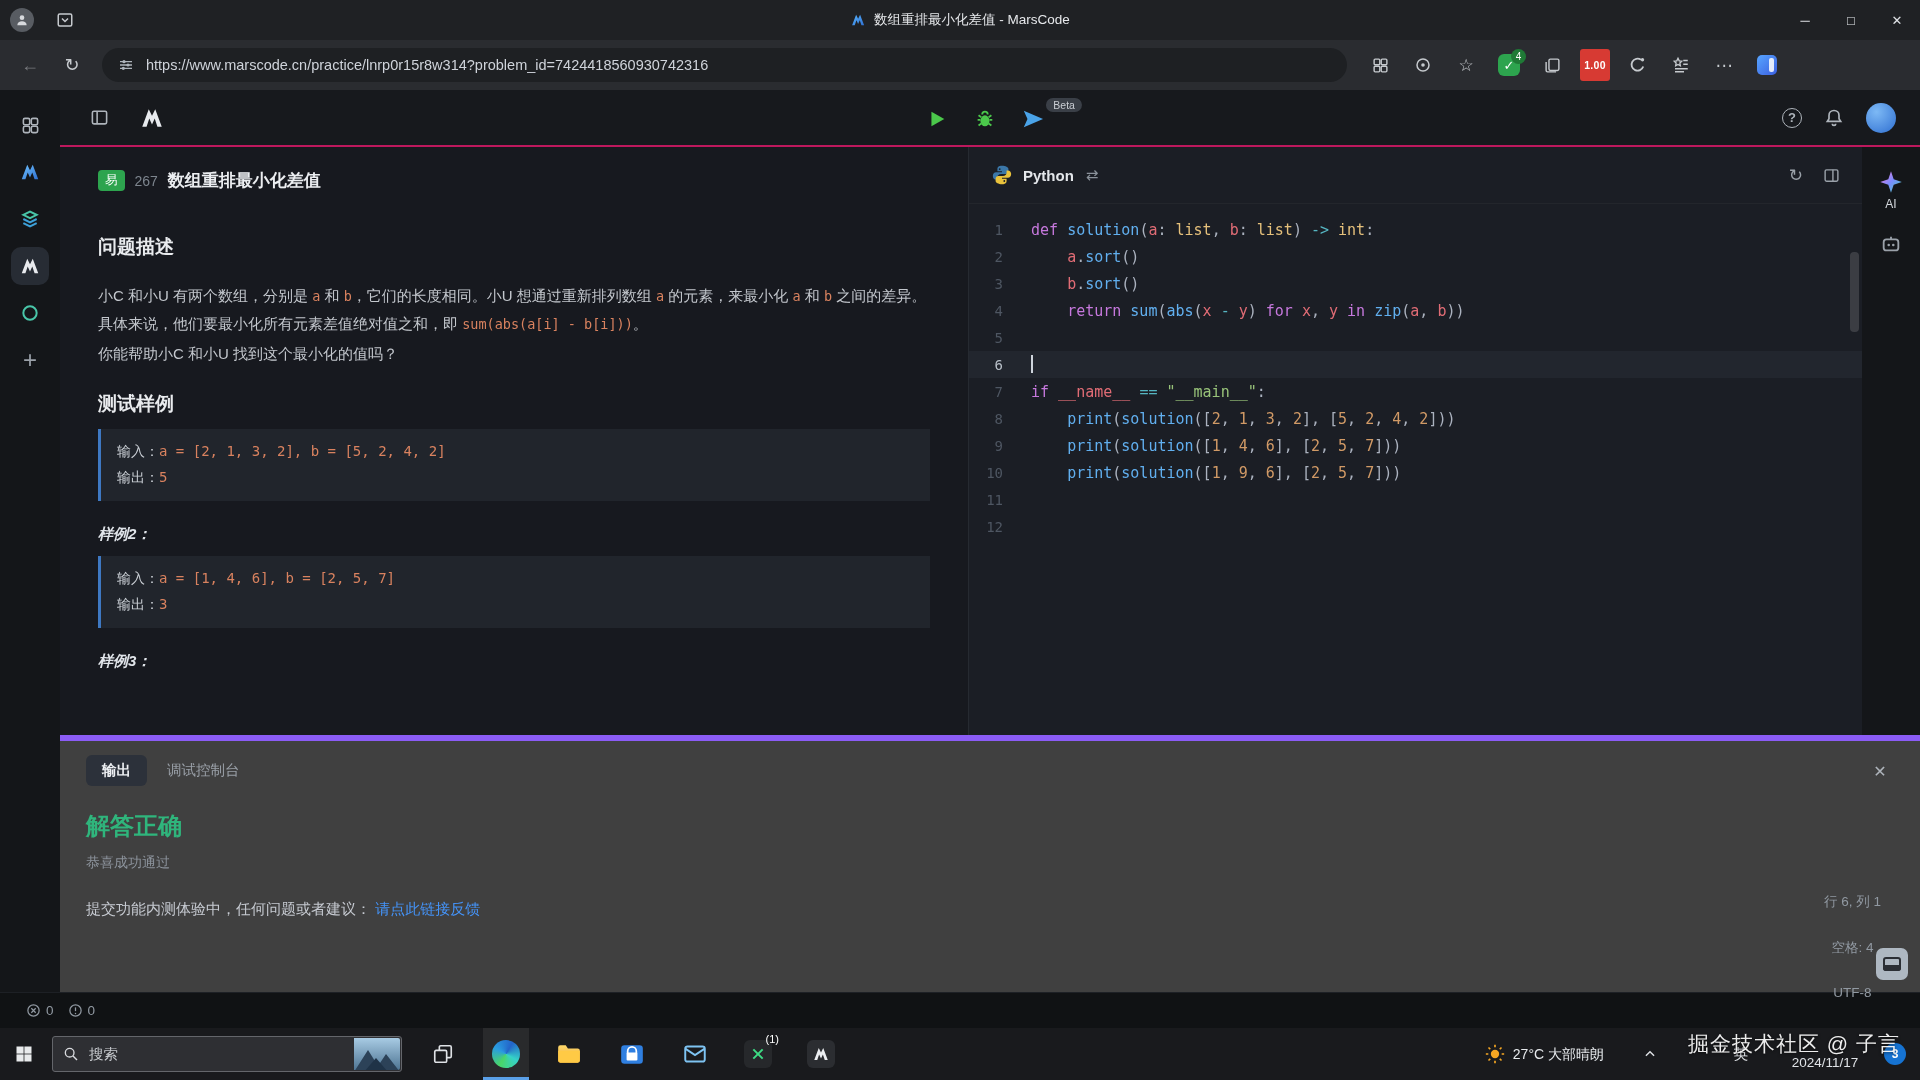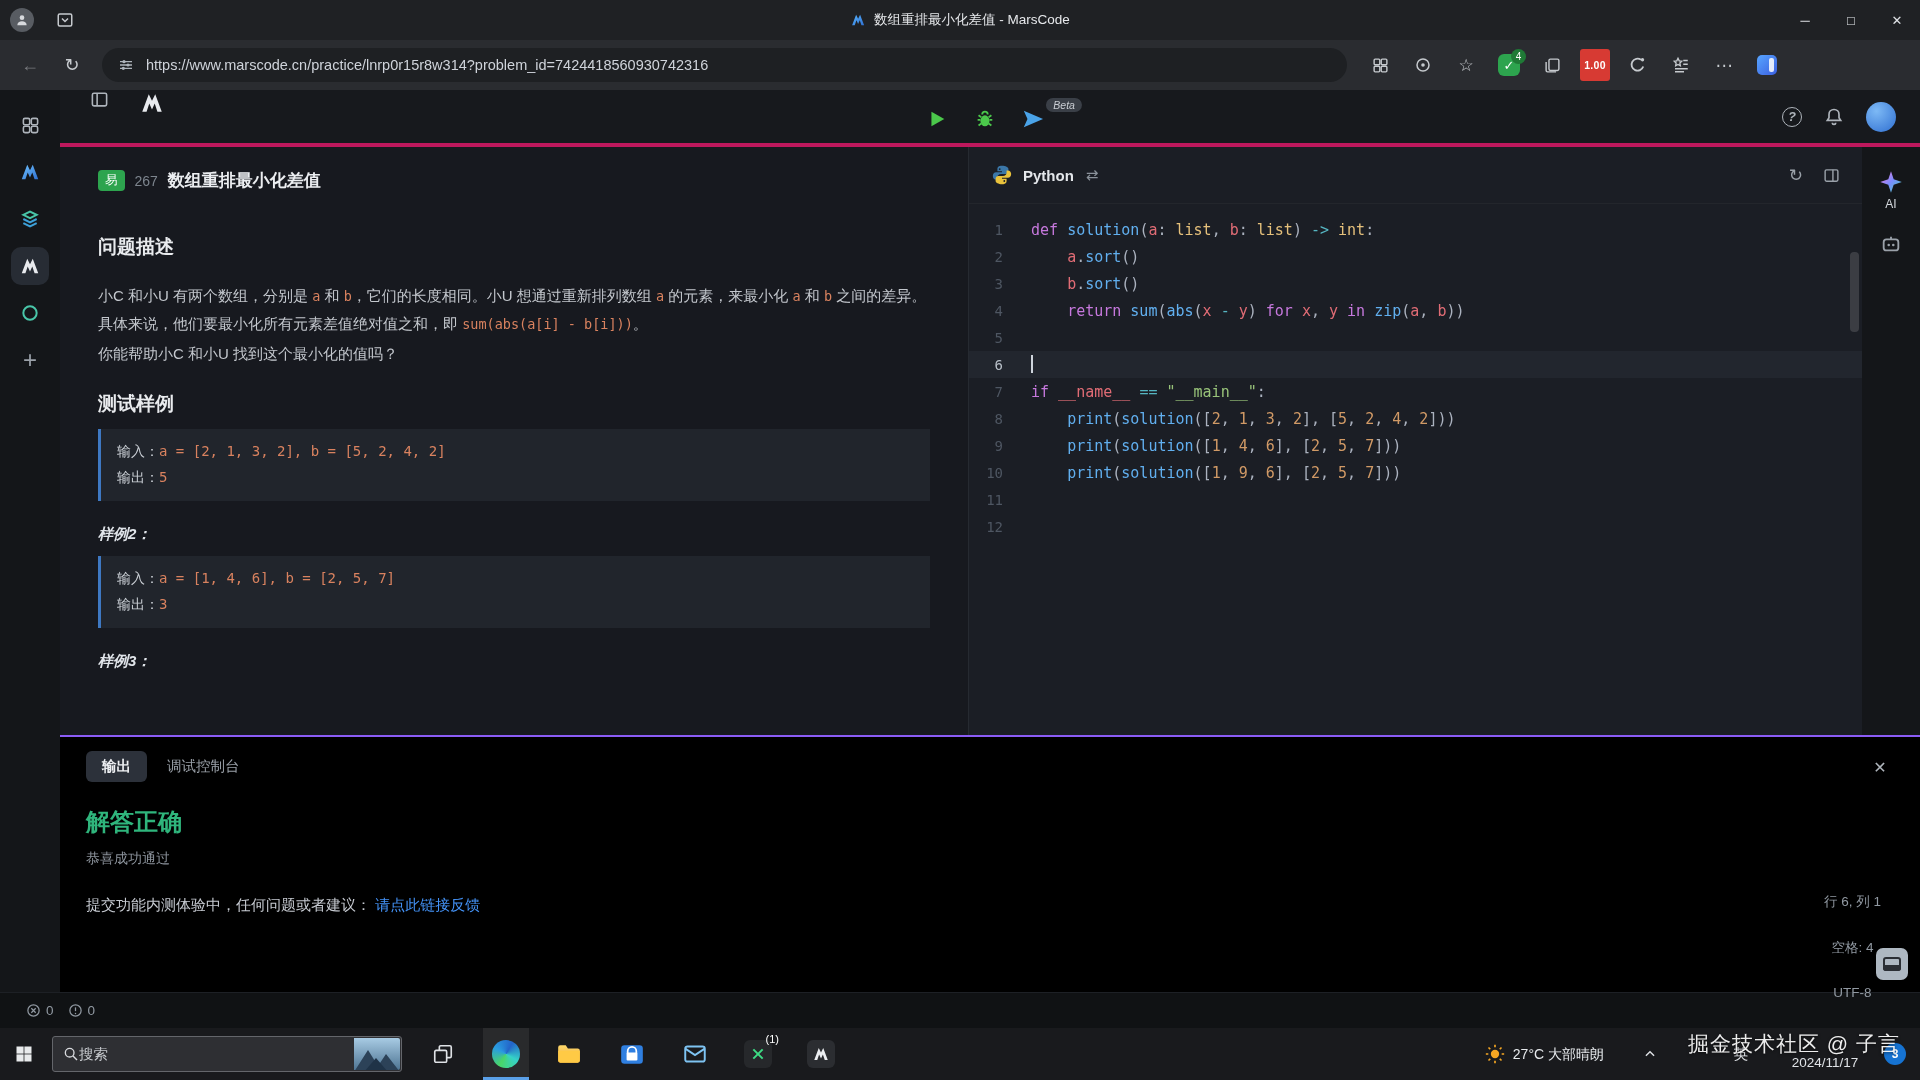--- a/index.html
+++ b/index.html
@@ -39,21 +39,21 @@
   .chk-badge { position:absolute; top:1px; right:0; min-width:15px; height:15px; border-radius:8px;
     background:#1f7a36; color:#fff; font-size:10px; display:flex; align-items:center; justify-content:center; padding:0 3px; }
   .price-tag { background:#d73a33; color:#fff; font-size:10.5px; font-weight:bold; border-radius:3px;
     padding:10px 4px; letter-spacing:.3px; }
   .sidebar-ic { width:20px; height:20px; border-radius:5px; background:linear-gradient(135deg,#58a6ff,#3b5fe0); position:relative; }
   .sidebar-ic::after { content:""; position:absolute; right:3px; top:3px; bottom:3px; width:5px; background:rgba(255,255,255,.85); border-radius:2px; }
 
   
   .app { position:absolute; top:90px; left:0; right:0; bottom:52px; background:#141619; }
   .apptop { position:absolute; top:0; left:60px; right:0; height:57px; background:#17191d;
-    display:flex; border-bottom:4px solid #be185d;font-style:italic; }
+    display:flex; align-items:center; border-bottom:2px solid #be185d; }
   .run-group { position:absolute; left:50%; top:0; height:57px; transform:translateX(-54%);
     display:flex; align-items:center; gap:18px; }
   .run-btn { width:30px; height:30px; display:flex; align-items:center; justify-content:center; border-radius:6px; position:relative; }
   .beta-pill { position:absolute; top:-6px; right:-34px; background:#3a3f47; color:#c9cdd3; font-size:10.5px;
     border-radius:8px; padding:1px 7px; }
   .apptop-right { margin-left:auto; display:flex; align-items:center; gap:22px; padding-right:24px; }
   .help-ring { width:20px; height:20px; border:1.6px solid #aeb4bb; border-radius:50%; color:#aeb4bb;
     font-size:13px; display:flex; align-items:center; justify-content:center; font-weight:bold; }
   .avatar-blue { width:30px; height:30px; border-radius:50%; background:radial-gradient(circle at 35% 30%,#7db9f5,#2f6fd1); }
 
@@ -97,21 +97,21 @@
   .code-line .ln { width:62px; text-align:right; padding-right:28px; color:#4e5662; font-size:14px; flex:none; }
   .code-line .lc { white-space:pre; color:#abb2bf; }
   .code-line.active { background:#22262e; }
   .code-line.active .ln { color:#b9c0c9; }
   .code-line.active .lc::before { content:""; display:inline-block; width:2px; height:18px; background:#ced4dc; vertical-align:-3px; margin-right:-2px; }
   .tk-kw{color:#c678dd} .tk-fn{color:#61afef} .tk-var{color:#e06c75} .tk-typ{color:#e5c07b}
   .tk-num{color:#d19a66} .tk-str{color:#98c379} .tk-op{color:#56b6c2} .tk-pln{color:#abb2bf}
   .vscroll { position:absolute; right:3px; top:48px; width:9px; height:80px; border-radius:4px; background:rgba(255,255,255,.14); }
 
   
-  .outpanel { position:absolute; left:60px; right:0; bottom:36px; height:257px; background:#000000; border-top:2px solid #8b5cf6; padding:14px 26px 0 26px; }
+  .outpanel { position:absolute; left:60px; right:0; bottom:36px; height:257px; background:#404040; border-top:6px solid #8b5cf6; padding:14px 26px 0 26px; }
   .out-tabs { display:flex; align-items:center; gap:16px; }
   .tab-pill { background:#2c313a; color:#eef0f3; font-size:14.5px; border-radius:6px; padding:6px 16px; font-weight:bold; }
   .tab-plain { color:#9aa0a8; font-size:14.5px; padding:6px 4px; }
   .out-close { position:absolute; right:26px; top:16px; color:#aeb4bb; font-size:16px; width:28px; height:28px;
     display:flex; align-items:center; justify-content:center; }
   .verdict { margin-top:24px; font-size:24px; font-weight:bold; color:#2fb57c; }
   .congrats { margin-top:12px; font-size:14px; color:#8b929b; }
   .feedback { margin-top:28px; font-size:15px; color:#c6cad1; }
   .feedback a { color:#4493f8; text-decoration:none; }
   .panel-toggle { position:absolute; right:12px; bottom:48px; width:32px; height:32px; border-radius:7px;
@@ -123,21 +123,21 @@
   .statusbar { position:absolute; left:0; right:0; bottom:0; height:36px; background:#101214; border-top:1px solid #1d2025;
     display:flex; align-items:center; padding:0 30px 0 26px; font-size:13.5px; color:#9199a2; }
   .sb-left { display:flex; align-items:center; gap:14px; }
   .sb-item { display:flex; align-items:center; gap:5px; }
   .sb-right { margin-left:auto; display:flex; align-items:center; gap:28px;flex-direction:column; }
 
   
   .taskbar { position:absolute; left:0; right:0; bottom:0; height:52px; background:#191a1d; display:flex; align-items:center; z-index:5; }
   .start-btn { width:48px; height:52px; display:flex; align-items:center; justify-content:center; }
   .search-box { width:350px; height:36px; background:#2e2f33; border:1px solid #64666b; border-radius:3px;
-    display:flex; align-items:center; padding:0 10px; margin-left:4px; position:relative; }
+    display:flex; align-items:center; padding:0 10px; gap:10px; margin-left:4px; position:relative; }
   .search-box .ph { color:#c9ccd0; font-size:14.5px; }
   .search-thumb { position:absolute; right:1px; top:1px; bottom:1px; width:46px; border-radius:0 2px 2px 0; overflow:hidden; }
   .tb-app { width:46px; height:52px; display:flex; align-items:center; justify-content:center; position:relative; margin-left:17px; }
   .tb-app.first { margin-left:18px; }
   .tb-app.active { background:rgba(255,255,255,.07); box-shadow:inset 0 -3px 0 #5aa0e8; }
   .app-badge { position:absolute; top:5px; right:2px; color:#fff; font-size:11px; }
   .tray { margin-left:auto; display:flex; align-items:center; }
   .weather { display:flex; align-items:flex-end; gap:8px; color:#e6e9ec; font-size:14px; padding:0 10px; }
   .tray-chevron { margin-left:22px; width:28px; display:flex; justify-content:center; }
   .ime { margin-left:62px; font-size:14.5px; color:#e2e5e9; width:30px; text-align:center; }

